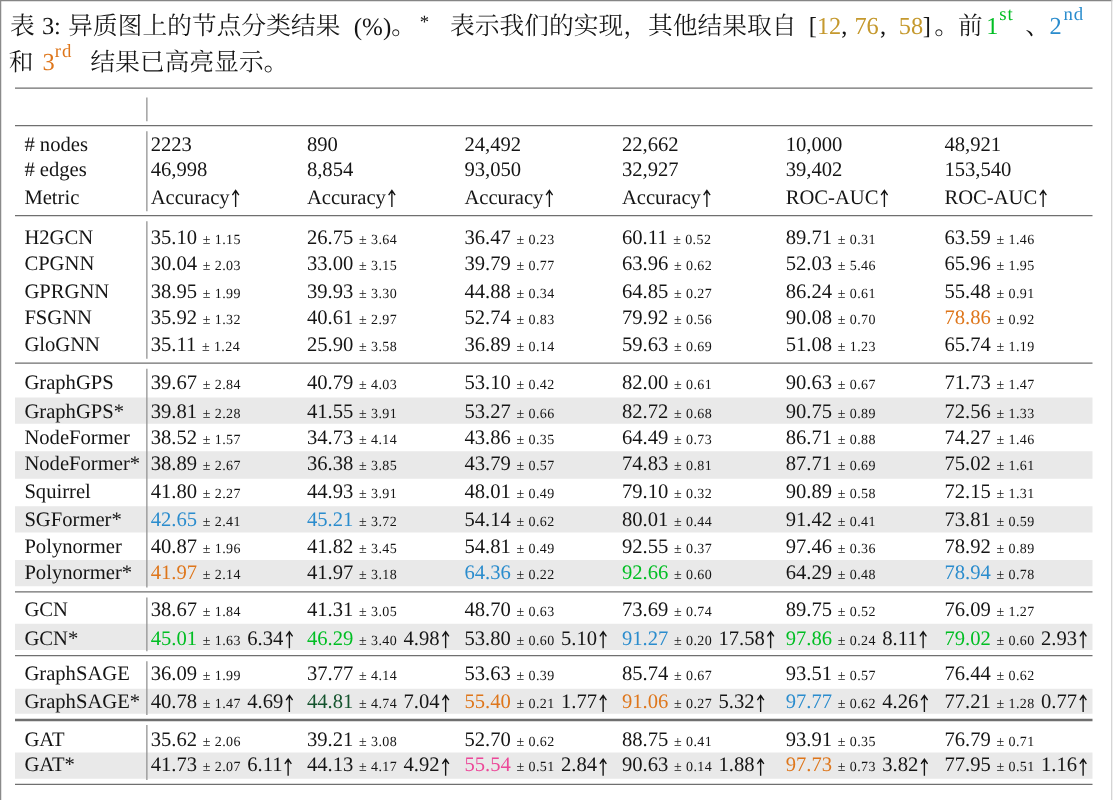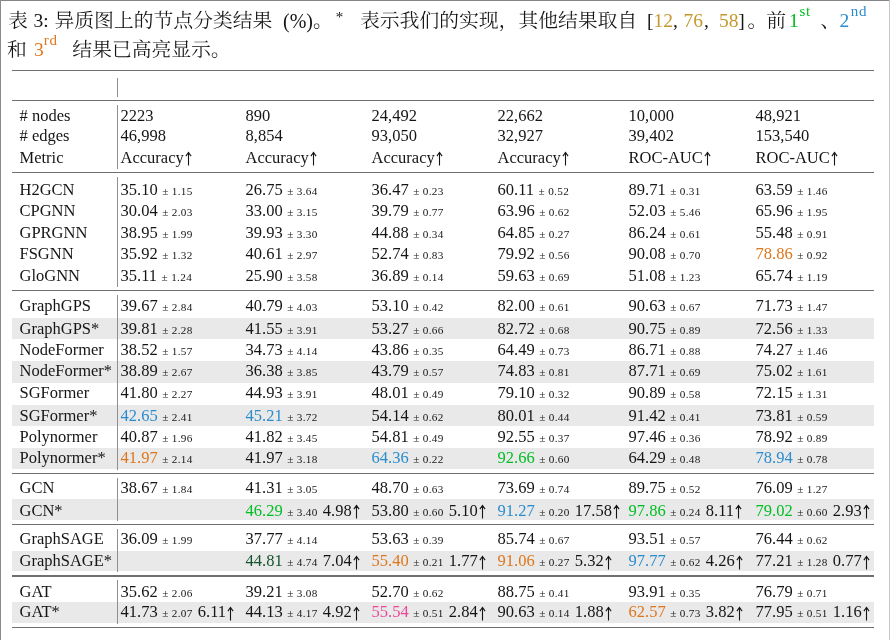--- a/index.html
+++ b/index.html
@@ -246,21 +246,21 @@
 <div class="r" style="top:360.34px">
       <span class="c" style="left:19.5px">NodeFormer*</span>
       <span class="c" style="left:120.5px"><b>38.89</b><small>± 2.67</small></span>
       <span class="c" style="left:245.5px"><b>36.38</b><small>± 3.85</small></span>
       <span class="c" style="left:371.5px"><b>43.79</b><small>± 0.57</small></span>
       <span class="c" style="left:497.5px"><b>74.83</b><small>± 0.81</small></span>
       <span class="c" style="left:628.5px"><b>87.71</b><small>± 0.69</small></span>
       <span class="c" style="left:755.5px"><b>75.02</b><small>± 1.61</small></span>
     </div>
 <div class="r" style="top:382.44px">
-      <span class="c" style="left:19.5px">SGFormer</span>
+      <span class="c" style="left:19.5px">Squirrel</span>
       <span class="c" style="left:120.5px"><b>41.80</b><small>± 2.27</small></span>
       <span class="c" style="left:245.5px"><b>44.93</b><small>± 3.91</small></span>
       <span class="c" style="left:371.5px"><b>48.01</b><small>± 0.49</small></span>
       <span class="c" style="left:497.5px"><b>79.10</b><small>± 0.32</small></span>
       <span class="c" style="left:628.5px"><b>90.89</b><small>± 0.58</small></span>
       <span class="c" style="left:755.5px"><b>72.15</b><small>± 1.31</small></span>
     </div>
 <div class="r" style="top:404.54px">
       <span class="c" style="left:19.5px">SGFormer*</span>
       <span class="c" style="left:120.5px"><b style="color:#2a8ccd">42.65</b><small>± 2.41</small></span>
@@ -292,20 +292,23 @@
       <span class="c" style="left:19.5px">GCN</span>
       <span class="c" style="left:120.5px"><b>38.67</b><small>± 1.84</small></span>
       <span class="c" style="left:245.5px"><b>41.31</b><small>± 3.05</small></span>
       <span class="c" style="left:371.5px"><b>48.70</b><small>± 0.63</small></span>
       <span class="c" style="left:497.5px"><b>73.69</b><small>± 0.74</small></span>
       <span class="c" style="left:628.5px"><b>89.75</b><small>± 0.52</small></span>
       <span class="c" style="left:755.5px"><b>76.09</b><small>± 1.27</small></span>
     </div>
 <div class="r" style="top:499.64px">
       <span class="c" style="left:19.5px">GCN*</span>
+      <span class="c" style="left:120.5px"><b style="color:#00be23">45.01</b><small>± 1.63</small><i>6.34<svg class="ar" width="7" height="15" viewBox="0 0 7 15">
+            <path d="M3.5 1.4 V14.6 M0.9 5.1 L3.5 1.4 L6.1 5.1" stroke="#151515" stroke-width="1.1" fill="none"></path>
+          </svg></i></span>
       <span class="c" style="left:245.5px"><b style="color:#00be23">46.29</b><small>± 3.40</small><i>4.98<svg class="ar" width="7" height="15" viewBox="0 0 7 15">
             <path d="M3.5 1.4 V14.6 M0.9 5.1 L3.5 1.4 L6.1 5.1" stroke="#151515" stroke-width="1.1" fill="none"></path>
           </svg></i></span>
       <span class="c" style="left:371.5px"><b>53.80</b><small>± 0.60</small><i>5.10<svg class="ar" width="7" height="15" viewBox="0 0 7 15">
             <path d="M3.5 1.4 V14.6 M0.9 5.1 L3.5 1.4 L6.1 5.1" stroke="#151515" stroke-width="1.1" fill="none"></path>
           </svg></i></span>
       <span class="c" style="left:497.5px"><b style="color:#2a8ccd">91.27</b><small>± 0.20</small><i>17.58<svg class="ar" width="7" height="15" viewBox="0 0 7 15">
             <path d="M3.5 1.4 V14.6 M0.9 5.1 L3.5 1.4 L6.1 5.1" stroke="#151515" stroke-width="1.1" fill="none"></path>
           </svg></i></span>
       <span class="c" style="left:628.5px"><b style="color:#00be23">97.86</b><small>± 0.24</small><i>8.11<svg class="ar" width="7" height="15" viewBox="0 0 7 15">
@@ -319,20 +322,23 @@
       <span class="c" style="left:19.5px">GraphSAGE</span>
       <span class="c" style="left:120.5px"><b>36.09</b><small>± 1.99</small></span>
       <span class="c" style="left:245.5px"><b>37.77</b><small>± 4.14</small></span>
       <span class="c" style="left:371.5px"><b>53.63</b><small>± 0.39</small></span>
       <span class="c" style="left:497.5px"><b>85.74</b><small>± 0.67</small></span>
       <span class="c" style="left:628.5px"><b>93.51</b><small>± 0.57</small></span>
       <span class="c" style="left:755.5px"><b>76.44</b><small>± 0.62</small></span>
     </div>
 <div class="r" style="top:550.44px">
       <span class="c" style="left:19.5px">GraphSAGE*</span>
+      <span class="c" style="left:120.5px"><b>40.78</b><small>± 1.47</small><i>4.69<svg class="ar" width="7" height="15" viewBox="0 0 7 15">
+            <path d="M3.5 1.4 V14.6 M0.9 5.1 L3.5 1.4 L6.1 5.1" stroke="#151515" stroke-width="1.1" fill="none"></path>
+          </svg></i></span>
       <span class="c" style="left:245.5px"><b style="color:#14532d">44.81</b><small>± 4.74</small><i>7.04<svg class="ar" width="7" height="15" viewBox="0 0 7 15">
             <path d="M3.5 1.4 V14.6 M0.9 5.1 L3.5 1.4 L6.1 5.1" stroke="#151515" stroke-width="1.1" fill="none"></path>
           </svg></i></span>
       <span class="c" style="left:371.5px"><b style="color:#de761b">55.40</b><small>± 0.21</small><i>1.77<svg class="ar" width="7" height="15" viewBox="0 0 7 15">
             <path d="M3.5 1.4 V14.6 M0.9 5.1 L3.5 1.4 L6.1 5.1" stroke="#151515" stroke-width="1.1" fill="none"></path>
           </svg></i></span>
       <span class="c" style="left:497.5px"><b style="color:#de761b">91.06</b><small>± 0.27</small><i>5.32<svg class="ar" width="7" height="15" viewBox="0 0 7 15">
             <path d="M3.5 1.4 V14.6 M0.9 5.1 L3.5 1.4 L6.1 5.1" stroke="#151515" stroke-width="1.1" fill="none"></path>
           </svg></i></span>
       <span class="c" style="left:628.5px"><b style="color:#2a8ccd">97.77</b><small>± 0.62</small><i>4.26<svg class="ar" width="7" height="15" viewBox="0 0 7 15">
@@ -358,19 +364,19 @@
           </svg></i></span>
       <span class="c" style="left:245.5px"><b>44.13</b><small>± 4.17</small><i>4.92<svg class="ar" width="7" height="15" viewBox="0 0 7 15">
             <path d="M3.5 1.4 V14.6 M0.9 5.1 L3.5 1.4 L6.1 5.1" stroke="#151515" stroke-width="1.1" fill="none"></path>
           </svg></i></span>
       <span class="c" style="left:371.5px"><b style="color:#ec4899">55.54</b><small>± 0.51</small><i>2.84<svg class="ar" width="7" height="15" viewBox="0 0 7 15">
             <path d="M3.5 1.4 V14.6 M0.9 5.1 L3.5 1.4 L6.1 5.1" stroke="#151515" stroke-width="1.1" fill="none"></path>
           </svg></i></span>
       <span class="c" style="left:497.5px"><b>90.63</b><small>± 0.14</small><i>1.88<svg class="ar" width="7" height="15" viewBox="0 0 7 15">
             <path d="M3.5 1.4 V14.6 M0.9 5.1 L3.5 1.4 L6.1 5.1" stroke="#151515" stroke-width="1.1" fill="none"></path>
           </svg></i></span>
-      <span class="c" style="left:628.5px"><b style="color:#de761b">62.57</b><small>± 0.73</small><i>3.82<svg class="ar" width="7" height="15" viewBox="0 0 7 15">
+      <span class="c" style="left:628.5px"><b style="color:#de761b">97.73</b><small>± 0.73</small><i>3.82<svg class="ar" width="7" height="15" viewBox="0 0 7 15">
             <path d="M3.5 1.4 V14.6 M0.9 5.1 L3.5 1.4 L6.1 5.1" stroke="#151515" stroke-width="1.1" fill="none"></path>
           </svg></i></span>
       <span class="c" style="left:755.5px"><b>77.95</b><small>± 0.51</small><i>1.16<svg class="ar" width="7" height="15" viewBox="0 0 7 15">
             <path d="M3.5 1.4 V14.6 M0.9 5.1 L3.5 1.4 L6.1 5.1" stroke="#151515" stroke-width="1.1" fill="none"></path>
           </svg></i></span>
     </div>
 </div>
 </body></html>

